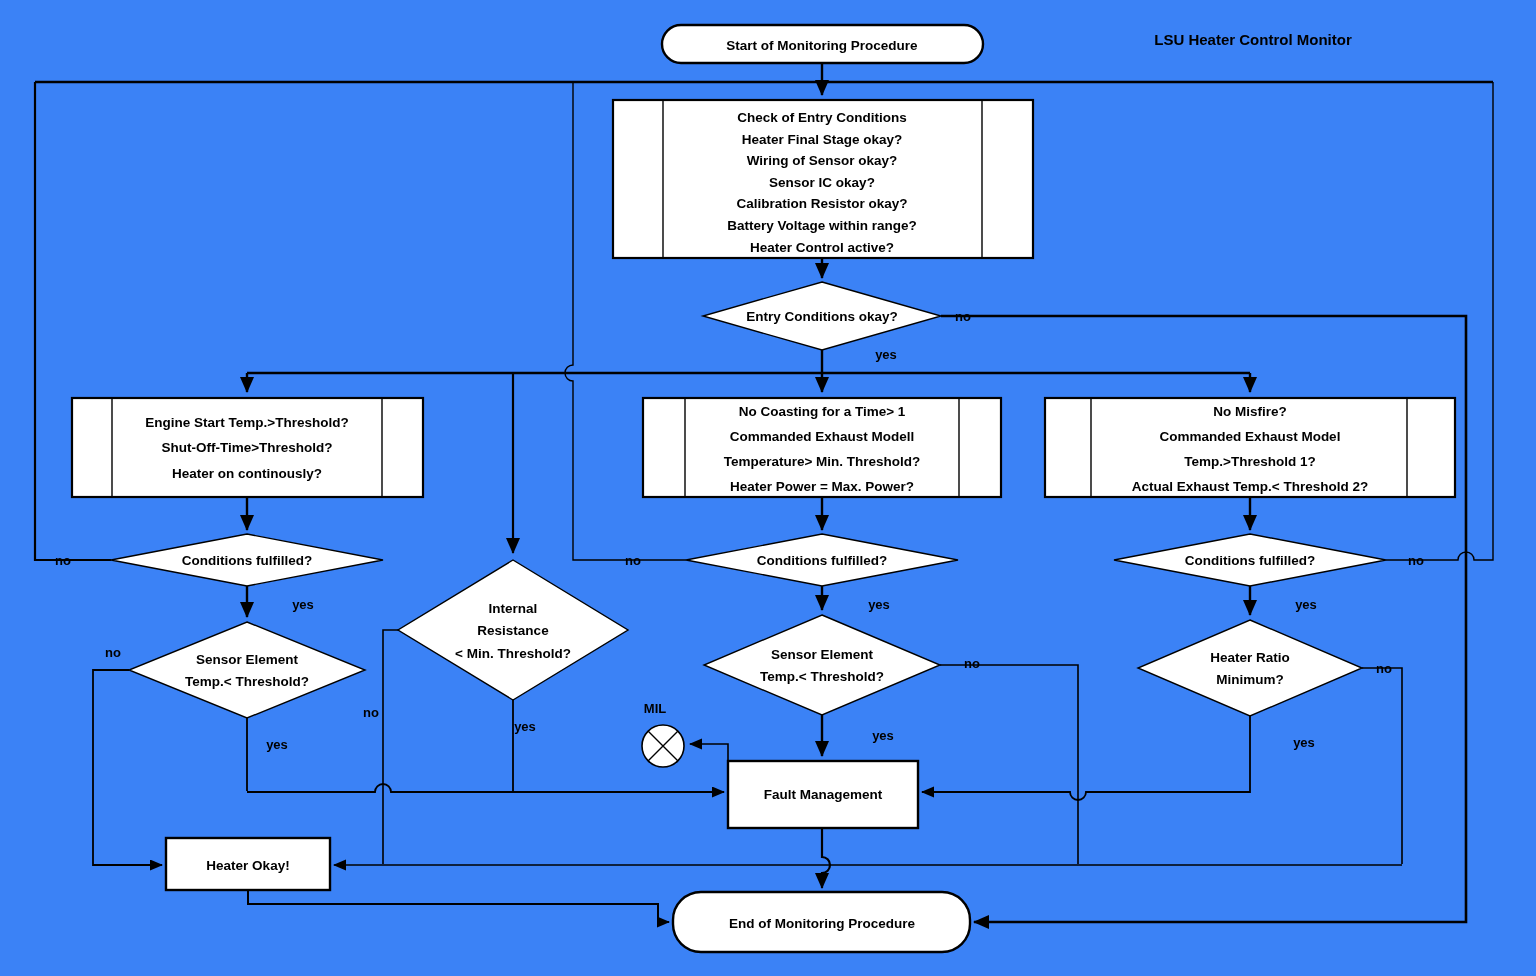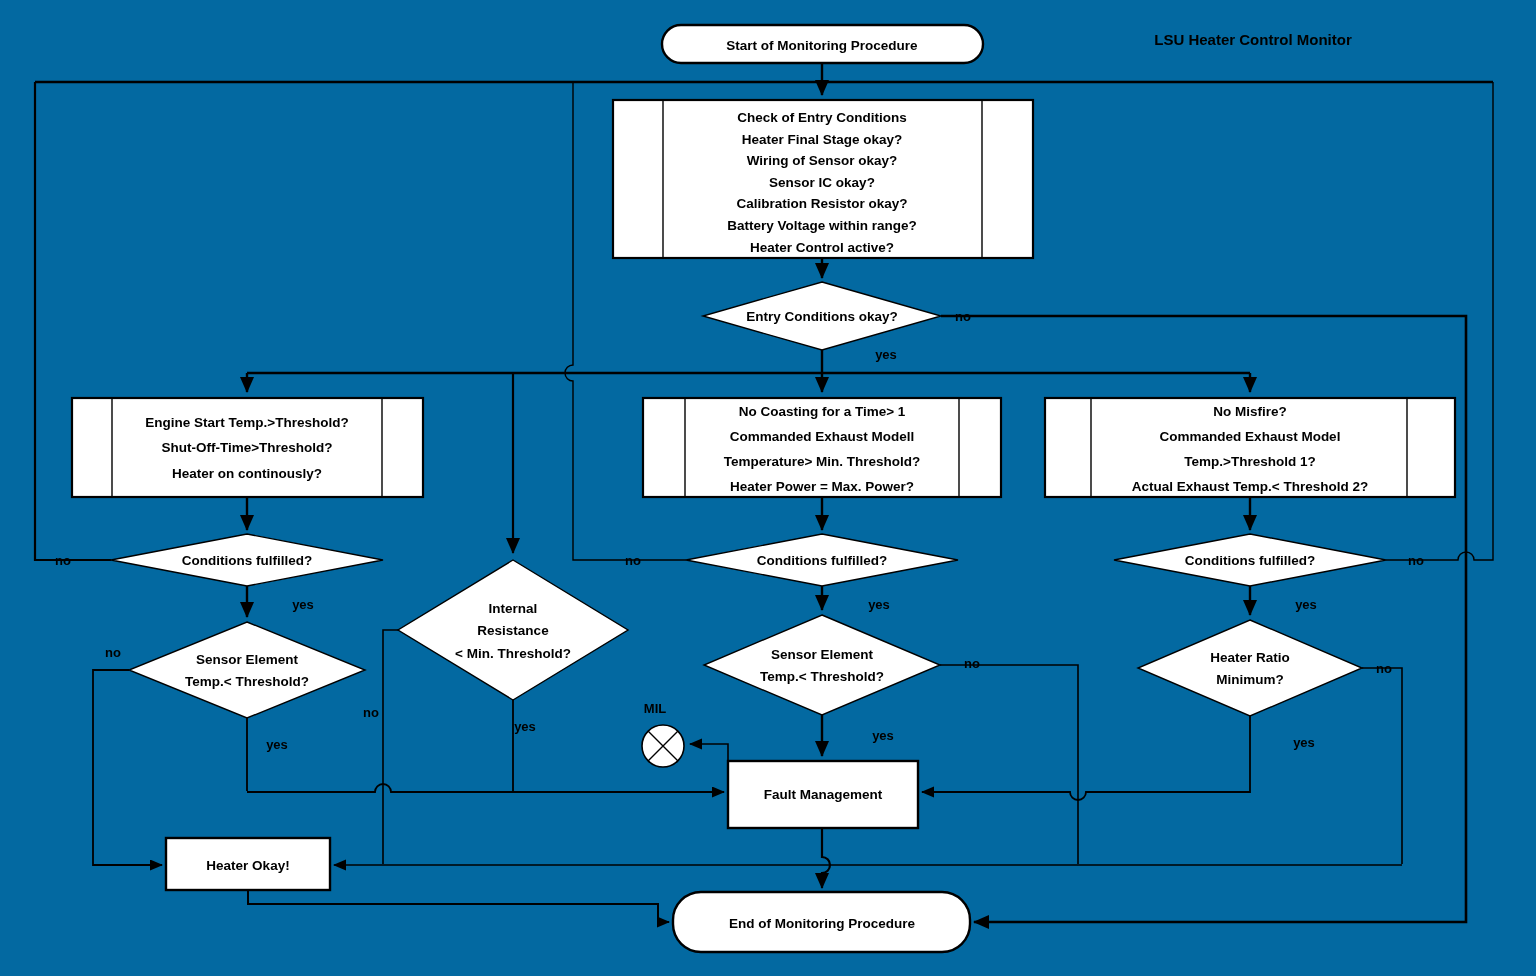--- a/index.html
+++ b/index.html
@@ -1,16 +1,16 @@
 <!DOCTYPE html>
 <html><head>
 <meta charset="utf-8">
 <style>
   html,body{margin:0;padding:0;background:#fff;}
-  .stage{width:1536px;height:976px;position:relative;background:#0369a1;}
+  .stage{width:1536px;height:976px;position:relative;background:#3b82f6;}
   svg{display:block;}
   svg text{font-family:"Liberation Sans","DejaVu Sans",sans-serif;font-weight:bold;fill:#000;}
   .t13{font-size:13.5px;text-anchor:middle;}
   .t14{font-size:15px;text-anchor:middle;}
   .lbl{font-size:13px;text-anchor:middle;}
   .shape{fill:#fff;stroke:#000;}
   .ln{fill:none;stroke:#000;}
   .w14{stroke-width:1.4}.w16{stroke-width:1.6}.w18{stroke-width:1.8}
   .w20{stroke-width:2}.w22{stroke-width:2.2}.w24{stroke-width:2.4}.w26{stroke-width:2.6}
 </style>

